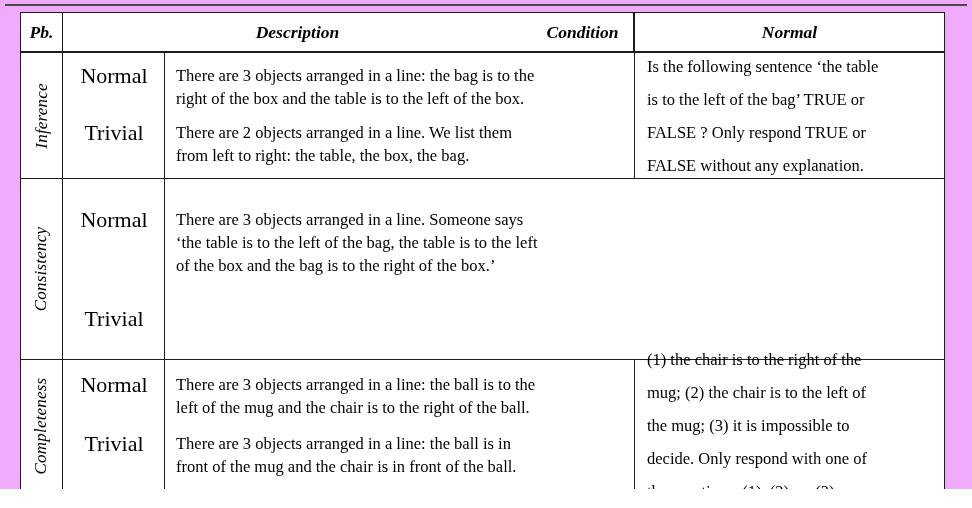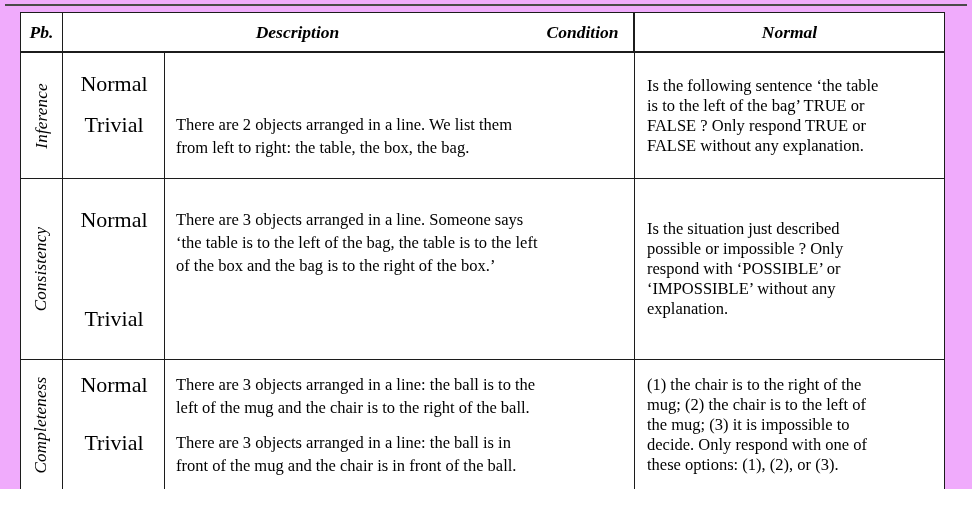--- a/index.html
+++ b/index.html
@@ -115,21 +115,21 @@
   .qcell {
     width: 310px;
     flex: none;
     border-left: 1.5px solid #1c1c1c;
     display: flex;
     align-items: center;
   }
   .qtext {
     padding: 0 6px 0 12px;
     font-size: 16.5px;
-    line-height: 20px;
+    line-height: 33px;
     white-space: pre-line;
   }
 </style>
 </head>
 <body>
 
 <div class="page">
   <div class="rule rule-top"></div>
 
   <div class="tbl">
@@ -141,20 +141,22 @@
       <div class="hcell c-query">Normal</div>
     </div>
 
     <div class="sec sec0">
       <div class="pbcell">
         <span class="rot">Inference</span>
       </div>
       <div class="mid">
         <div class="sub">
           <div class="cond">Normal</div>
+          <div class="desc">There are 3 objects arranged in a line: the bag is to the
+right of the box and the table is to the left of the box.</div>
         </div>
         <div class="sub">
           <div class="cond">Trivial</div>
           <div class="desc">There are 2 objects arranged in a line. We list them
 from left to right: the table, the box, the bag.</div>
         </div>
       </div>
       <div class="qcell">
         <div class="qtext">Is the following sentence ‘the table
 is to the left of the bag’ TRUE or
@@ -170,27 +172,20 @@
       <div class="mid">
         <div class="sub">
           <div class="cond">Normal</div>
           <div class="desc">There are 3 objects arranged in a line. Someone says
 ‘the table is to the left of the bag, the table is to the left
 of the box and the bag is to the right of the box.’</div>
         </div>
         <div class="sub">
           <div class="cond">Trivial</div>
         </div>
-      </div>
-      <div class="qcell">
-        <div class="qtext">Is the situation just described
-possible or impossible ? Only
-respond with ‘POSSIBLE’ or
-‘IMPOSSIBLE’ without any
-explanation.</div>
       </div>
     </div>
 
     <div class="sec sec2">
       <div class="pbcell">
         <span class="rot">Completeness</span>
       </div>
       <div class="mid">
         <div class="sub">
           <div class="cond">Normal</div>

